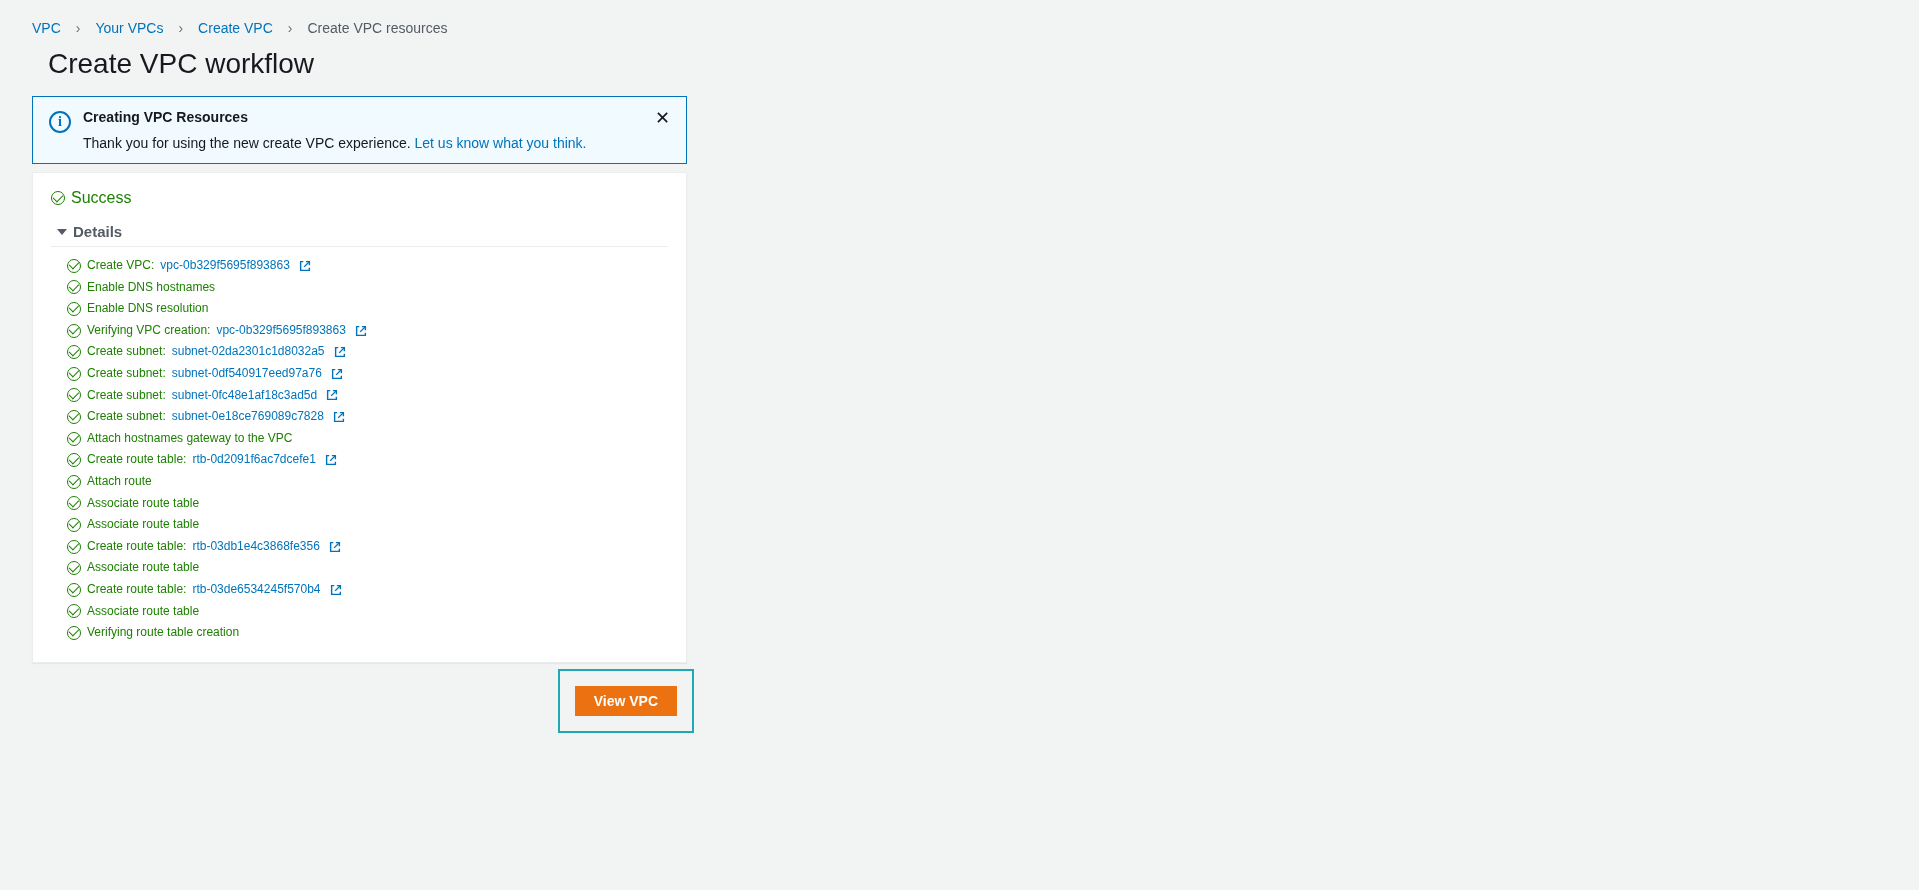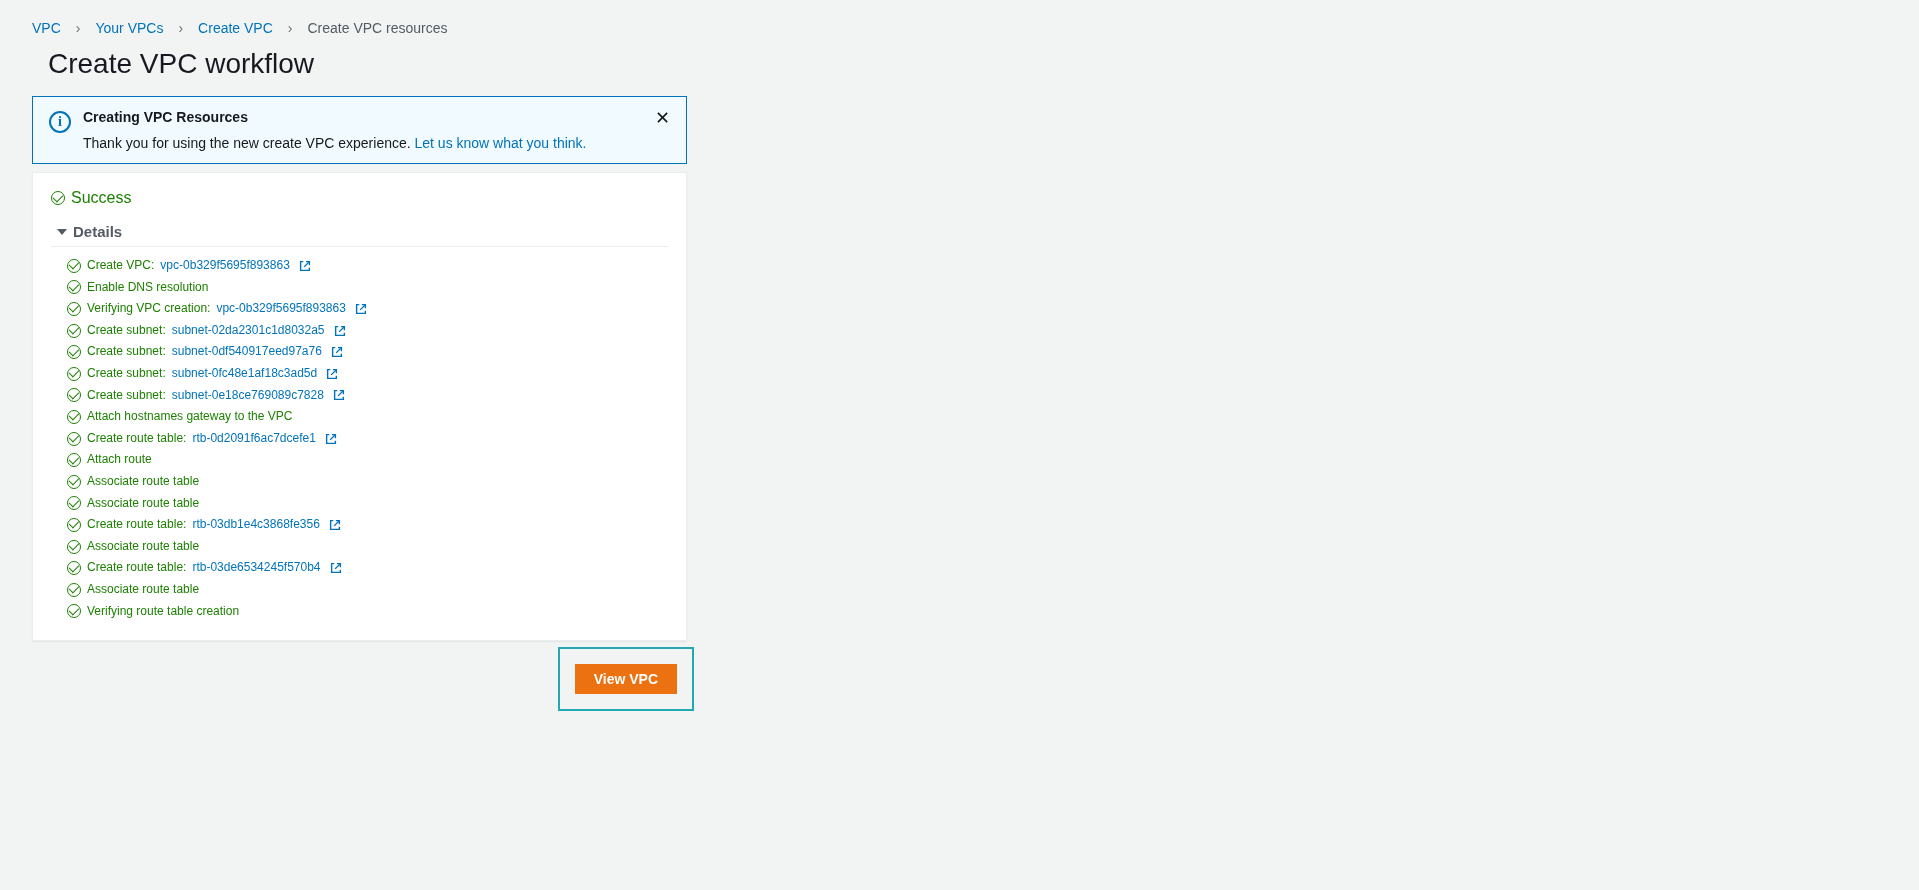--- a/index.html
+++ b/index.html
@@ -185,20 +185,24 @@
           <span class="ext-icon">
             <svg viewBox="0 0 16 16" fill="none" stroke="currentColor" stroke-width="1.6">
               <path d="M6 3H3v10h10v-3"></path>
               <path d="M9 3h4v4"></path>
               <path d="M13 3L7 9"></path>
             </svg>
           </span>
         </div>
         <div class="step">
           <span class="success-check"></span>
+          <span>Enable DNS hostnames</span>
+        </div>
+        <div class="step">
+          <span class="success-check"></span>
           <span>Enable DNS resolution</span>
         </div>
         <div class="step">
           <span class="success-check"></span>
           <span>Verifying VPC creation: </span>
           <span class="link">vpc-0b329f5695f893863</span>
           <span class="ext-icon">
             <svg viewBox="0 0 16 16" fill="none" stroke="currentColor" stroke-width="1.6">
               <path d="M6 3H3v10h10v-3"></path>
               <path d="M9 3h4v4"></path>

